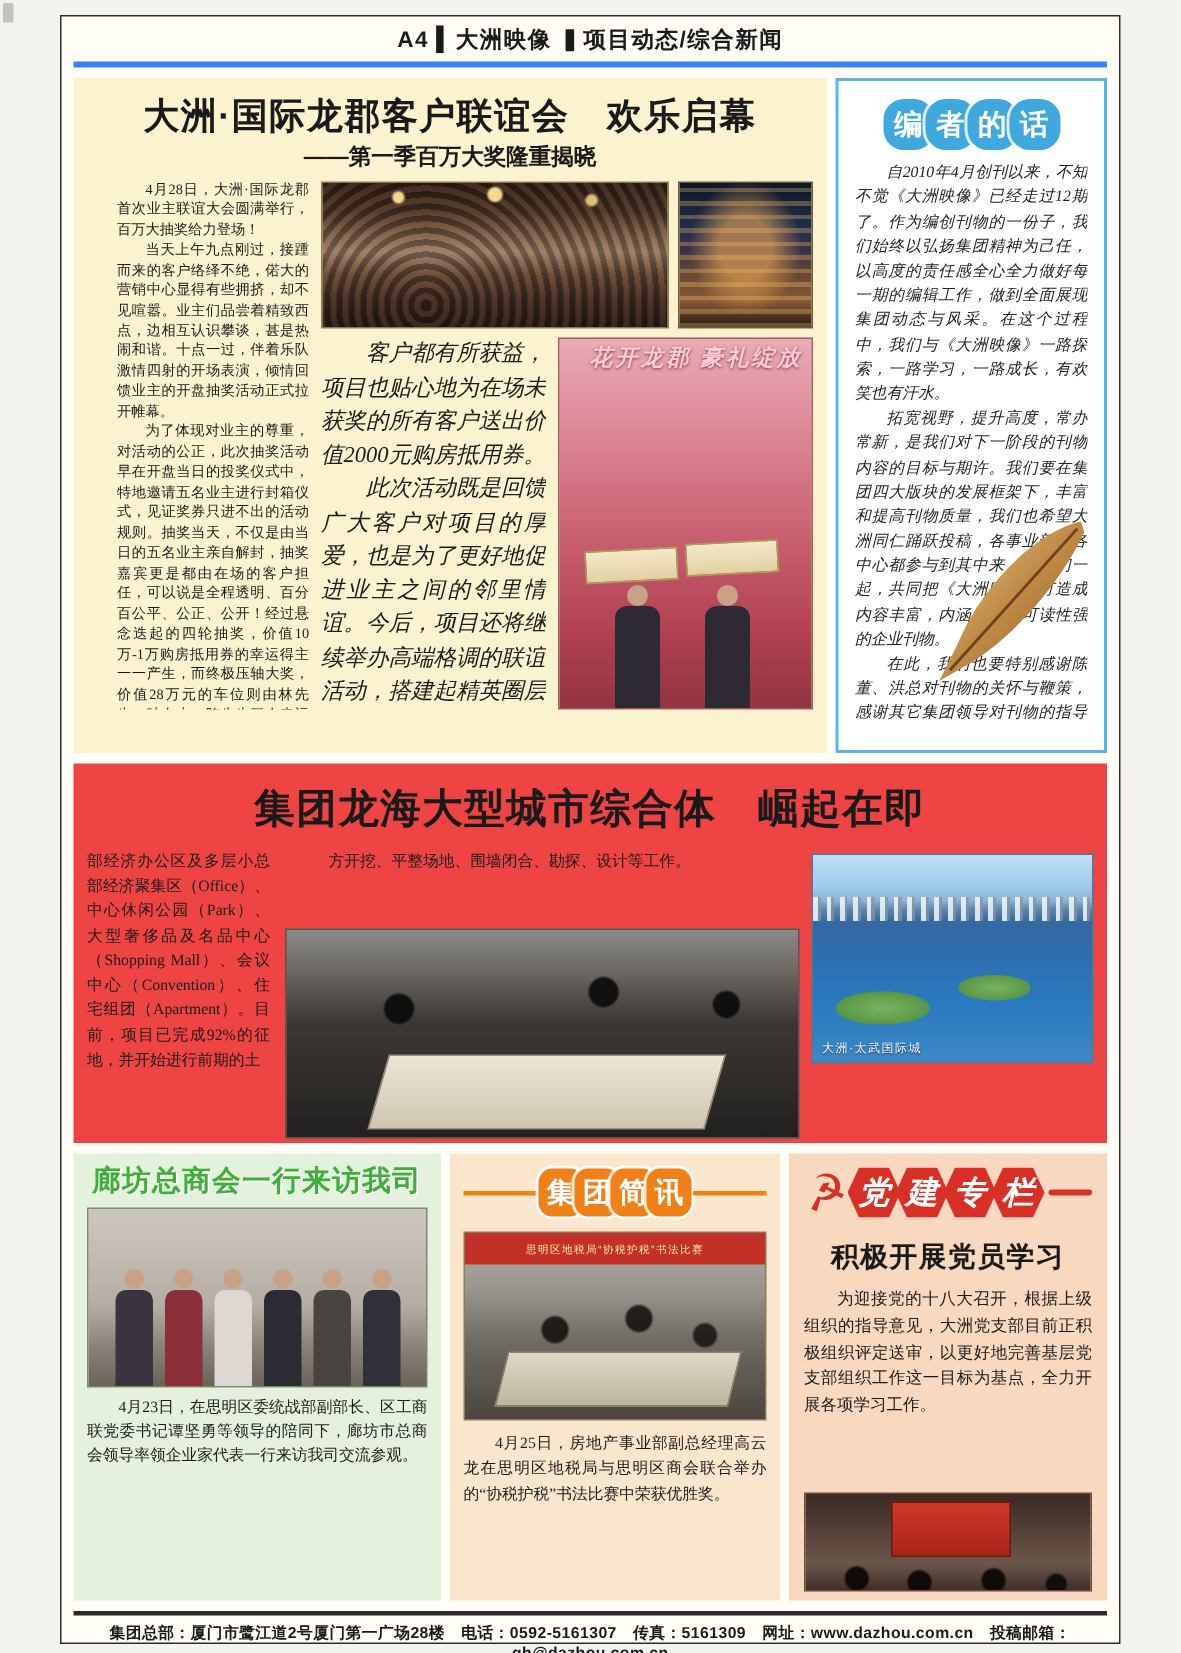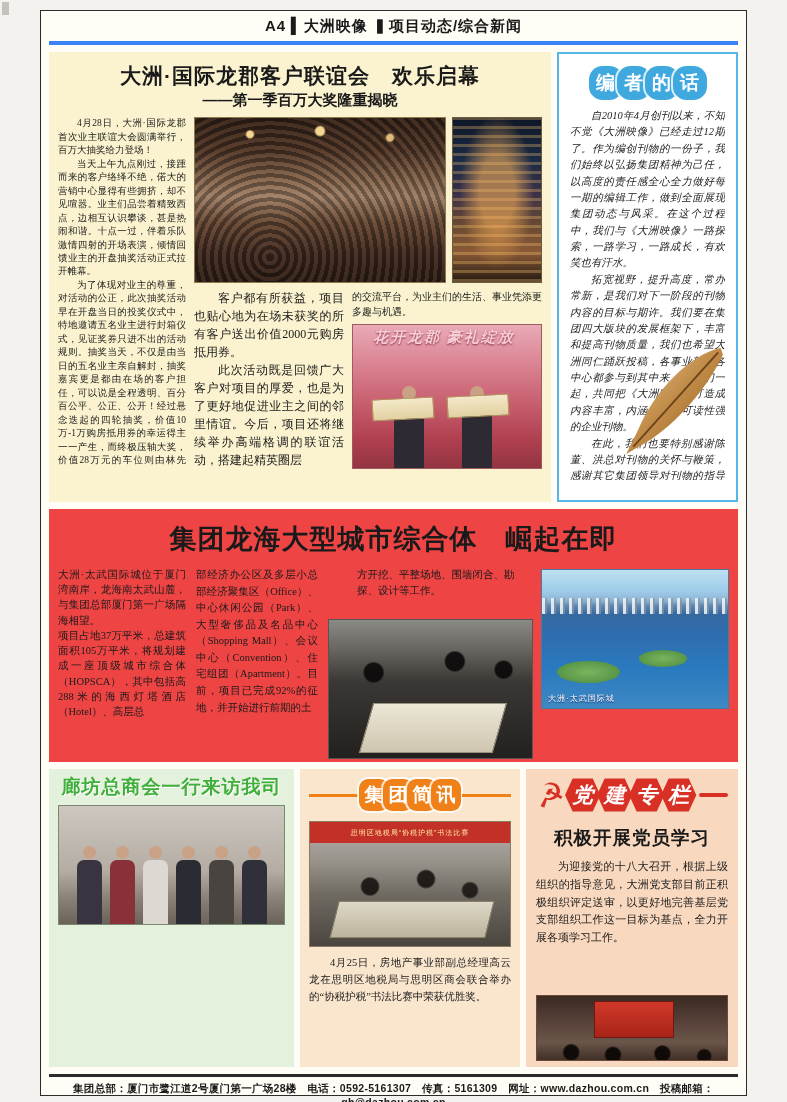--- a/index.html
+++ b/index.html
@@ -23,24 +23,24 @@
     height:34px; display:flex; align-items:center; justify-content:center;
     border-bottom:4px solid #3b82f6;
     font-family:"Liberation Sans", sans-serif; font-weight:bold; font-size:15px; letter-spacing:1px;
   }
 
   .dotted { background-image:radial-gradient(rgba(60,50,20,.07) 1px, transparent 1.3px); background-size:4px 4px; }
 
   
   .top-row { margin-top:7px; display:flex; gap:6px; height:450px; }
   .lianyi-panel { width:502px; background:#fbf3cf; padding:8px 9px 9px; }
-  .ta-title { font-family:"Liberation Sans", sans-serif; font-weight:bold; font-size:21px;
+  .ta-title { font-family:"Liberation Sans", sans-serif; font-weight:bold; font-size:24px;
               text-align:center; letter-spacing:1px; line-height:1.15; margin-top:4px; }
   .ta-subtitle { font-family:"Liberation Sans", sans-serif; font-weight:bold; font-size:15px; text-align:center; margin:3px 0 7px; }
-  .ta-body { display:flex; gap:8px; height:352px; }
+  .ta-body { display:flex; gap:8px; height:352px;margin-left:20px; }
   .ta-col1 { width:128px; font-size:9.5px; line-height:1.42; text-align:justify; overflow:hidden; }
   .ta-col1 p, .ta-col2 p, .para-ind { text-indent:2em; }
   .ta-right { flex:1; display:flex; flex-direction:column; gap:6px; }
   .ta-photos { height:196px; display:flex; gap:6px; }
   .crowd-photo {
     flex:1; border:1px solid #8a7a50;
     background-image:
       radial-gradient(circle at 22% 10%, rgba(255,224,150,.95) 0 3px, rgba(255,224,150,0) 5px),
       radial-gradient(circle at 50% 8%, rgba(255,224,150,.95) 0 4px, rgba(255,224,150,0) 6px),
       radial-gradient(circle at 78% 12%, rgba(255,216,140,.85) 0 3px, rgba(255,216,140,0) 5px),
@@ -48,21 +48,21 @@
       linear-gradient(180deg,#33241c 0%,#5a4030 20%,#a8876a 38%,#caa98b 48%,#7a5a44 64%,#46302a 82%,#2b1d18 100%);
   }
   .building-photo {
     width:90px; border:1px solid #6a5a40;
     background-image:
       radial-gradient(ellipse at 50% 45%, rgba(255,180,90,.55) 0 28%, rgba(255,180,90,0) 60%),
       repeating-linear-gradient(0deg, rgba(255,200,110,.30) 0 3px, rgba(255,200,110,0) 3px 9px),
       linear-gradient(180deg,#0e1626 0%,#1b2b47 26%,#3a3148 46%,#6b4a33 66%,#8a5a36 82%,#241a12 100%);
   }
   .ta-cont { flex:1; display:flex; gap:8px; }
-  .ta-col2 { width:150px; font-size:12px; line-height:1.5; text-align:justify; overflow:hidden; }
+  .ta-col2 { width:150px; font-size:15px; line-height:1.5; text-align:justify; overflow:hidden;font-style:italic; }
   .ta-cont-right { flex:1; display:flex; flex-direction:column; gap:4px; }
   .ta-col3 { font-size:10px; line-height:1.5; height:31px; overflow:hidden; }
   .prize-photo {
     flex:1; position:relative; border:1px solid #a05a60; overflow:hidden;
     background-image:
       linear-gradient(180deg,#e9aab6 0%,#d9808f 30%,#c75e6e 55%,#b04050 80%,#933442 100%);
   }
   .prize-photo .fig { position:absolute; bottom:0; width:30px; height:68px; border-radius:8px 8px 0 0; background:#2e2a33; }
   .prize-photo .fig::before { content:""; position:absolute; top:-14px; left:8px; width:14px; height:14px; border-radius:50%; background:#c9a285; }
   .prize-photo .banner { position:absolute; width:62px; height:22px; background:linear-gradient(#f3e9c8,#e2d0a2); border:1px solid #b09a60; transform:rotate(-3deg); }
@@ -203,21 +203,20 @@
           <div class="ta-photos">
             <div class="crowd-photo"></div>
             <div class="building-photo"></div>
           </div>
           <div class="ta-cont">
             <div class="ta-col2">
               <p>客户都有所获益，项目也贴心地为在场未获奖的所有客户送出价值2000元购房抵用券。</p>
               <p>此次活动既是回馈广大客户对项目的厚爱，也是为了更好地促进业主之间的邻里情谊。今后，项目还将继续举办高端格调的联谊活动，搭建起精英圈层</p>
             </div>
             <div class="ta-cont-right">
-              <div class="ta-col3">的交流平台，为业主们的生活、事业凭添更多趣与机遇。</div>
               <div class="prize-photo">
                 <div class="prize-overlay">花开龙郡 豪礼绽放</div>
                 <div class="fig" style="left:22%;"></div>
                 <div class="fig" style="left:58%;"></div>
                 <div class="banner" style="left:10%; bottom:34%;"></div>
                 <div class="banner" style="left:50%; bottom:36%;"></div>
               </div>
             </div>
           </div>
         </div>
@@ -246,24 +245,20 @@
         </defs>
         <path d="M92 4 C 66 10, 36 40, 22 74 L 12 94 L 26 86 C 48 74, 78 44, 94 10 Z" fill="url(#fg)"></path>
         <path d="M90 8 L 18 88" stroke="#6b431e" stroke-width="1.6" fill="none"></path>
       </svg>
     </div>
   </div>
 
   <div class="mid-panel dotted">
     <div class="mid-title">集团龙海大型城市综合体　崛起在即</div>
     <div class="mid-body">
-      <div class="mid-col1">
-        <p>大洲·太武国际城位于厦门湾南岸，龙海南太武山麓，与集团总部厦门第一广场隔海相望。</p>
-        <p>项目占地37万平米，总建筑面积105万平米，将规划建成一座顶级城市综合体（HOPSCA），其中包括高288米的海西灯塔酒店（Hotel）、高层总</p>
-      </div>
       <div class="mid-col2">部经济办公区及多层小总部经济聚集区（Office）、中心休闲公园（Park）、大型奢侈品及名品中心（Shopping Mall）、会议中心（Convention）、住宅组团（Apartment）。目前，项目已完成92%的征地，并开始进行前期的土</div>
       <div class="mid-right">
         <div class="mid-right-left">
           <div class="mid-col3">方开挖、平整场地、围墙闭合、勘探、设计等工作。</div>
           <div class="meeting-photo">
             <div class="plans"></div>
           </div>
         </div>
         <div class="aerial-photo">
           <div class="skyline"></div>
@@ -299,20 +294,21 @@
         <div class="person">
             <div class="head"></div>
             <div class="torso" style="background:#4a4440;"></div>
           </div>
         <div class="person">
             <div class="head"></div>
             <div class="torso" style="background:#30303a;"></div>
           </div>
       </div>
       <div class="visit-text">
+        <p>4月23日，在思明区委统战部副部长、区工商联党委书记谭坚勇等领导的陪同下，廊坊市总商会领导率领企业家代表一行来访我司交流参观。</p>
       </div>
     </div>
 
     <div class="briefs-panel dotted">
       <div class="badge-row">
         <div class="rule"></div>
         <div class="badge-center">
           <span class="petal orange">集</span>
           <span class="petal orange">团</span>
           <span class="petal orange">简</span>

